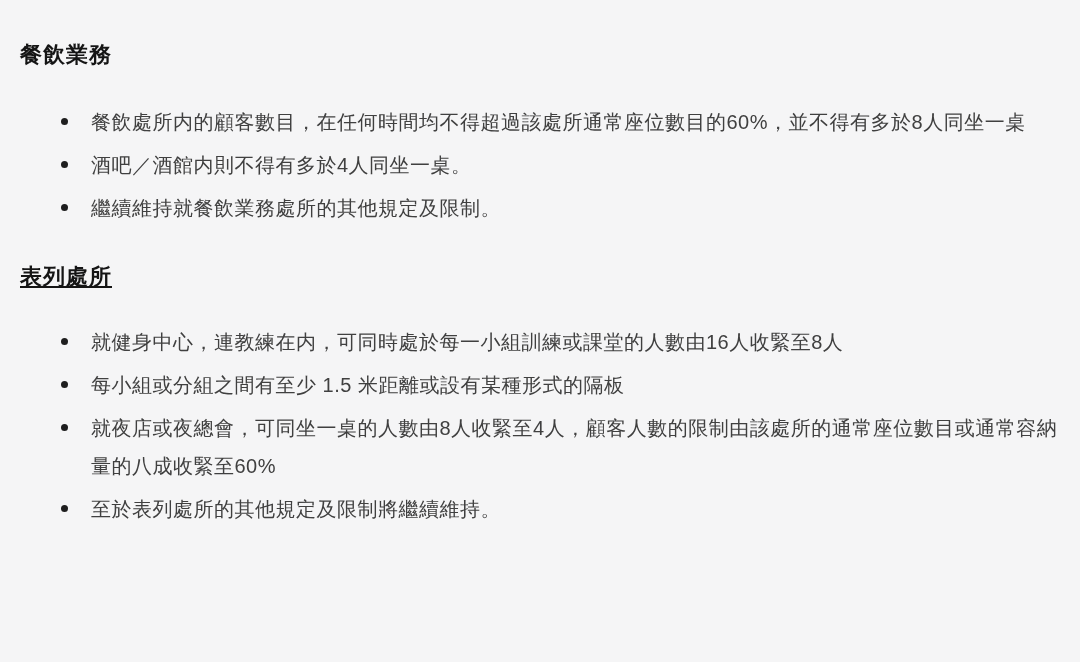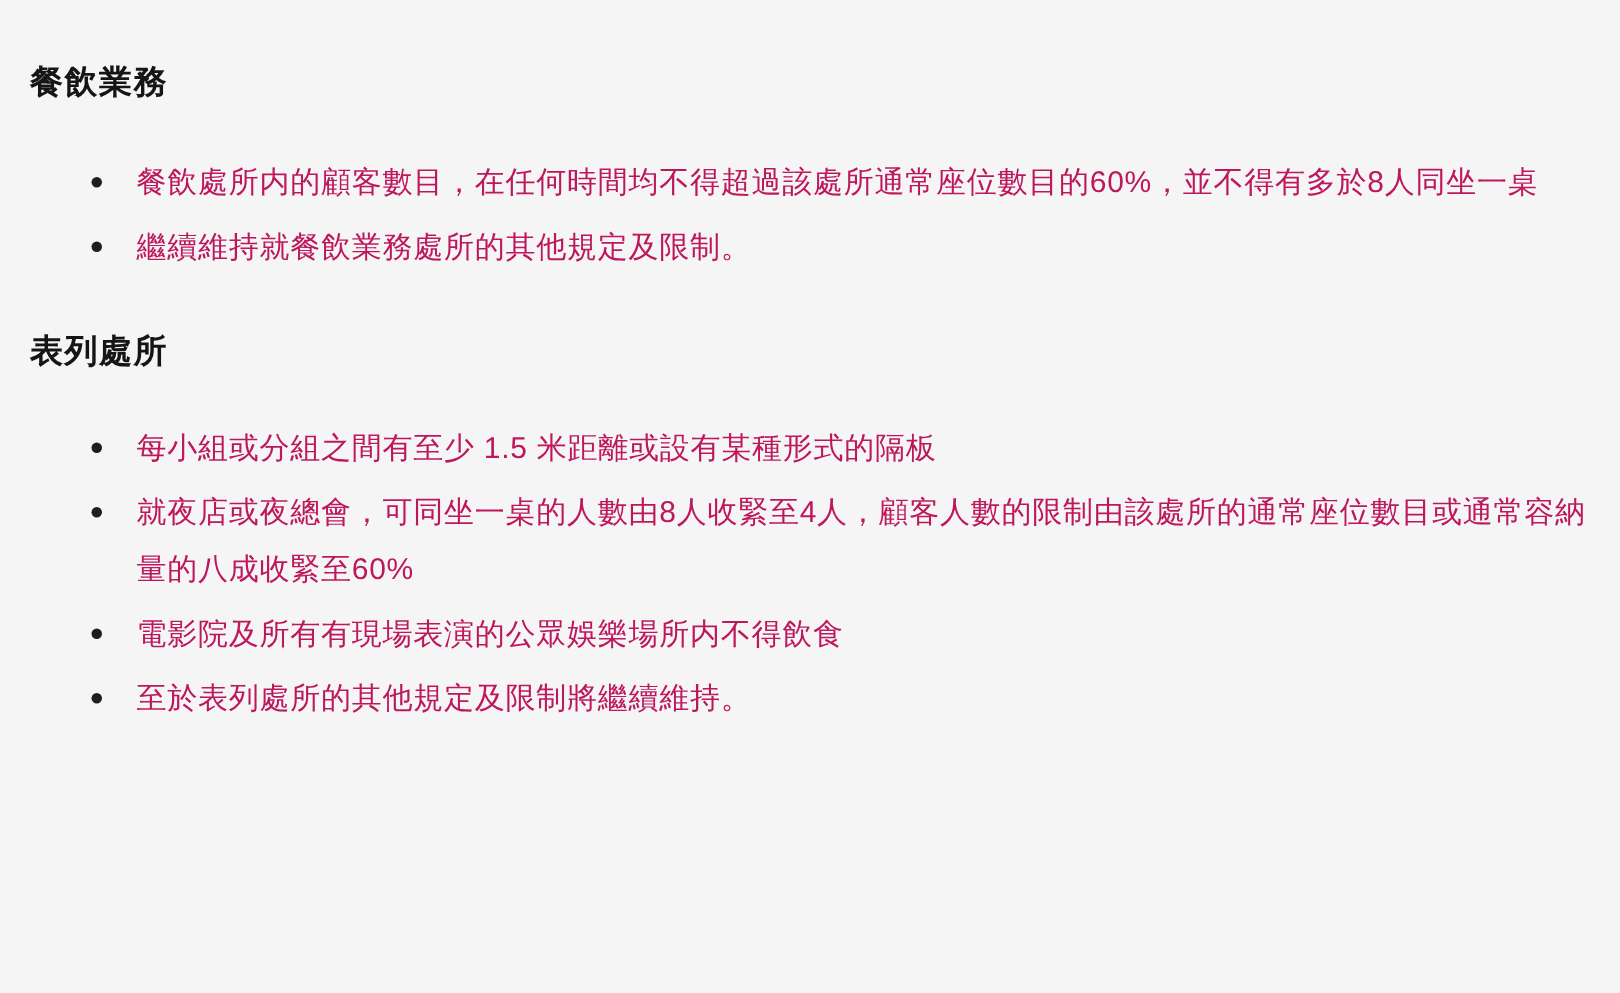--- a/index.html
+++ b/index.html
@@ -23,35 +23,36 @@
   .section-title {
     margin: 0;
     font-size: 22px;
     line-height: 26px;
     font-weight: 700;
     color: #151515;
     letter-spacing: 1px;
   }
   .section-title.second {
     margin-top: 37px;
+    text-decoration: underline;
   }
   ul.bullet-list {
     list-style: none;
     margin: 35px 0 0 0;
     padding: 0;
   }
   ul.bullet-list.second {
     margin-top: 33px;
   }
   ul.bullet-list li {
     position: relative;
     padding-left: 71px;
     font-size: 20px;
     line-height: 38px;
-    color: #be185d;
+    color: #404040;
     letter-spacing: 0.5px;
     margin-bottom: 5px;
   }
   ul.bullet-list li::before {
     content: "";
     position: absolute;
     left: 41px;
     top: 15px;
     width: 7px;
     height: 7px;
@@ -61,25 +62,26 @@
 </style>
 </head>
 <body>
 
 <div class="page">
 
   <h2 class="section-title">餐飲業務</h2>
 
   <ul class="bullet-list">
     <li>餐飲處所内的顧客數目，在任何時間均不得超過該處所通常座位數目的60%，並不得有多於8人同坐一桌</li>
+    <li>酒吧／酒館内則不得有多於4人同坐一桌。</li>
     <li>繼續維持就餐飲業務處所的其他規定及限制。</li>
   </ul>
 
   <h2 class="section-title second">表列處所</h2>
 
   <ul class="bullet-list second">
+    <li>就健身中心，連教練在内，可同時處於每一小組訓練或課堂的人數由16人收緊至8人</li>
     <li>每小組或分組之間有至少 1.5 米距離或設有某種形式的隔板</li>
     <li>就夜店或夜總會，可同坐一桌的人數由8人收緊至4人，顧客人數的限制由該處所的通常座位數目或通常容納量的八成收緊至60%</li>
-    <li>電影院及所有有現場表演的公眾娛樂場所内不得飲食</li>
     <li>至於表列處所的其他規定及限制將繼續維持。</li>
   </ul>
 
 </div>
 
 </body></html>

